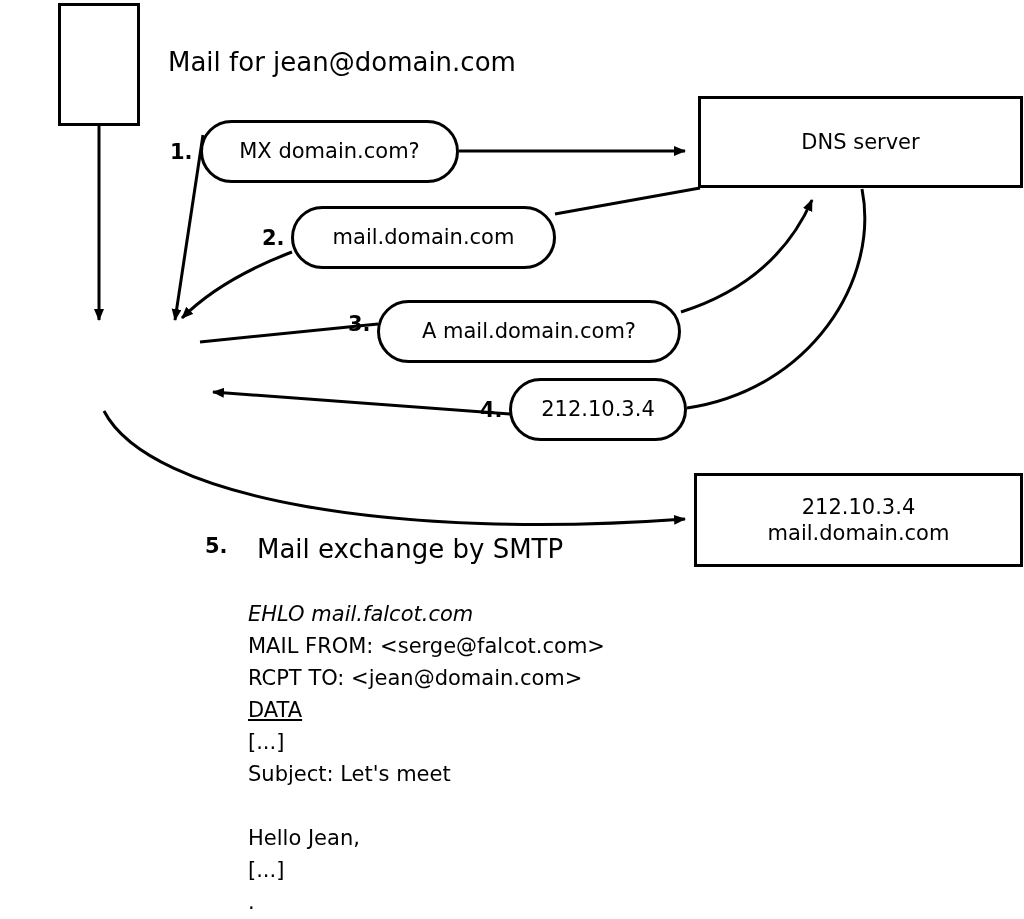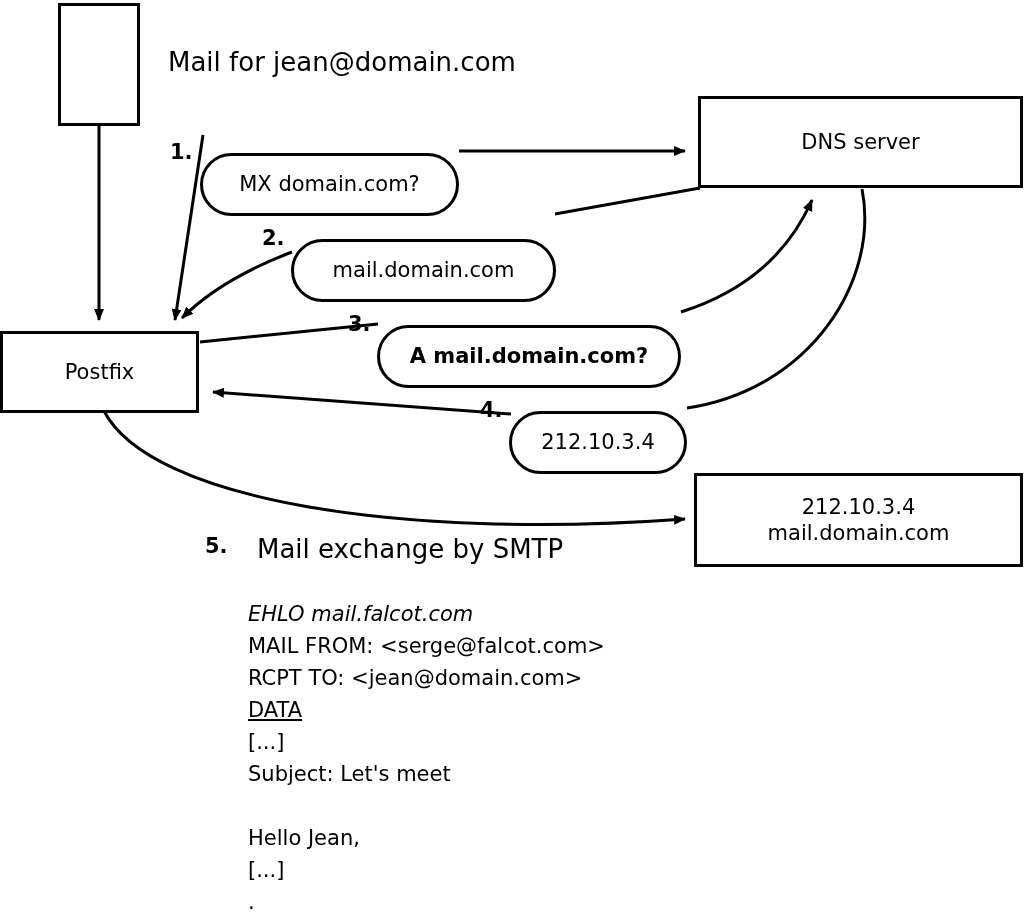--- a/index.html
+++ b/index.html
@@ -29,21 +29,21 @@
     border: 3px solid #000000;
     background: #ffffff;
     display: flex;
     align-items: center;
     justify-content: center;
     text-align: center;
     font-size: 21px;
     line-height: 1.25;
   }
   .rect { border-radius: 0; }
-  .pill { border-radius: 36px; margin-top: 33px; }
+  .pill { border-radius: 36px; }
   .label {
     position: absolute;
     font-size: 26px;
     white-space: pre;
   }
   .step-num {
     position: absolute;
     font-size: 21px;
     font-weight: bold;
     white-space: pre;
@@ -79,42 +79,39 @@
     <path d="M681,312 C750,290 790,250 812,200" stroke="#000000" stroke-width="3" fill="none" marker-end="url(#arrow)"></path>
 
     <path d="M862,189 C880,280 810,390 687,408" stroke="#000000" stroke-width="3" fill="none"></path>
     <path d="M511,414 L213,392" stroke="#000000" stroke-width="3" fill="none" marker-end="url(#arrow)"></path>
 
     <path d="M104,411 C150,500 400,540 685,519" stroke="#000000" stroke-width="3" fill="none" marker-end="url(#arrow)"></path>
   </svg>
 
   <div class="node rect" style="left:58px; top:3px; width:82px; height:123px;"></div>
 
-  <div class="node rect" style="left:0px; top:331px; width:199px; height:82px;">
-    <span>Postfix</span>
-  </div>
 
   <div class="node rect" style="left:698px; top:96px; width:325px; height:92px;">
     <span>DNS server</span>
   </div>
 
   <div class="node rect" style="left:694px; top:473px; width:329px; height:94px; flex-direction:column;">
     <span>212.10.3.4</span>
     <span>mail.domain.com</span>
   </div>
 
   <div class="node pill" style="left:200px; top:120px; width:259px; height:63px;">
     <span>MX domain.com?</span>
   </div>
 
   <div class="node pill" style="left:291px; top:206px; width:265px; height:63px;">
     <span>mail.domain.com</span>
   </div>
 
-  <div class="node pill" style="left:377px; top:292px; width:304px; height:63px;font-weight:bold;">
+  <div class="node pill" style="left:377px; top:300px; width:304px; height:63px;">
     <span>A mail.domain.com?</span>
   </div>
 
   <div class="node pill" style="left:509px; top:378px; width:178px; height:63px;">
     <span>212.10.3.4</span>
   </div>
 
   <div class="step-num" style="left:170px; top:140px;">1.</div>
   <div class="step-num" style="left:262px; top:226px;">2.</div>
   <div class="step-num" style="left:348px; top:312px;">3.</div>

